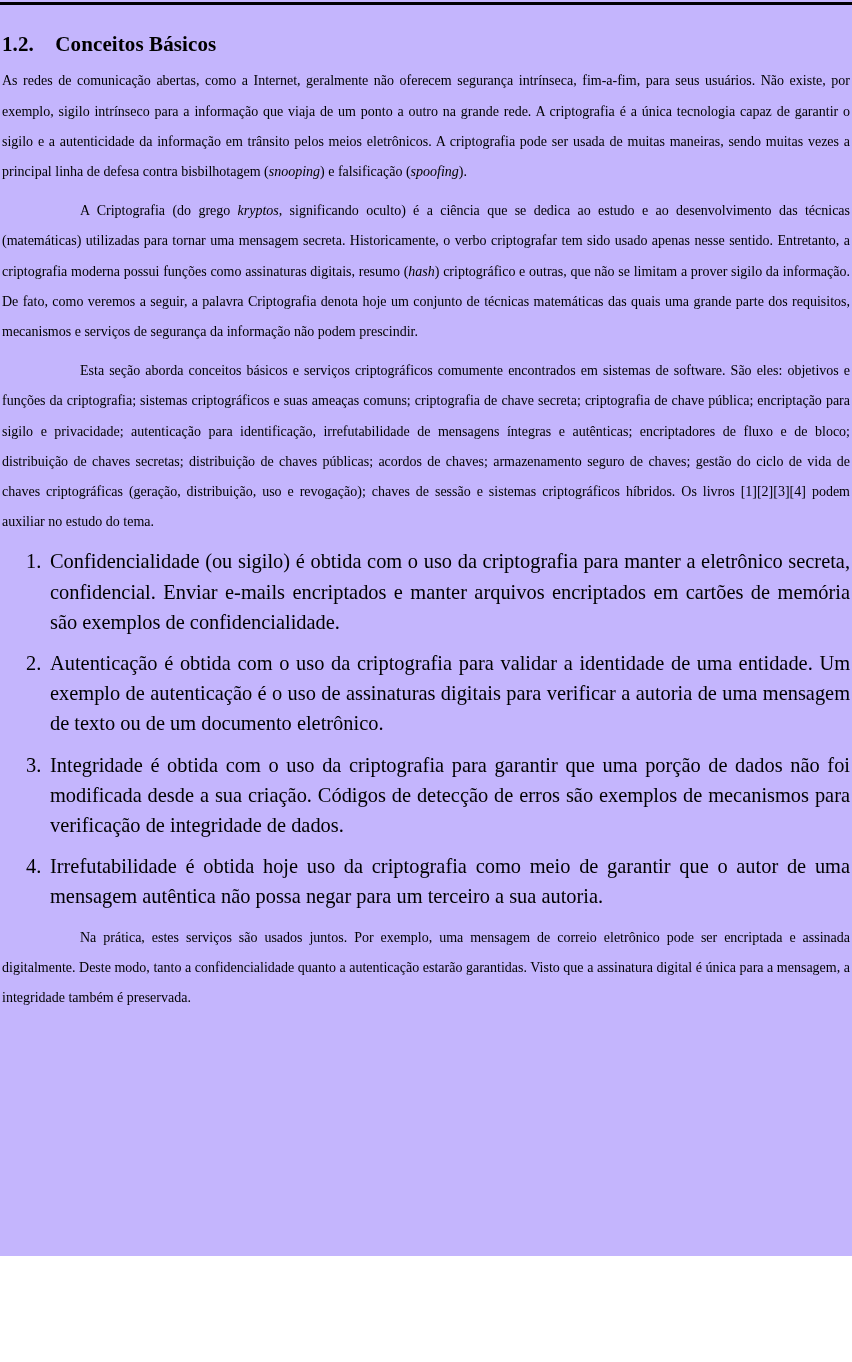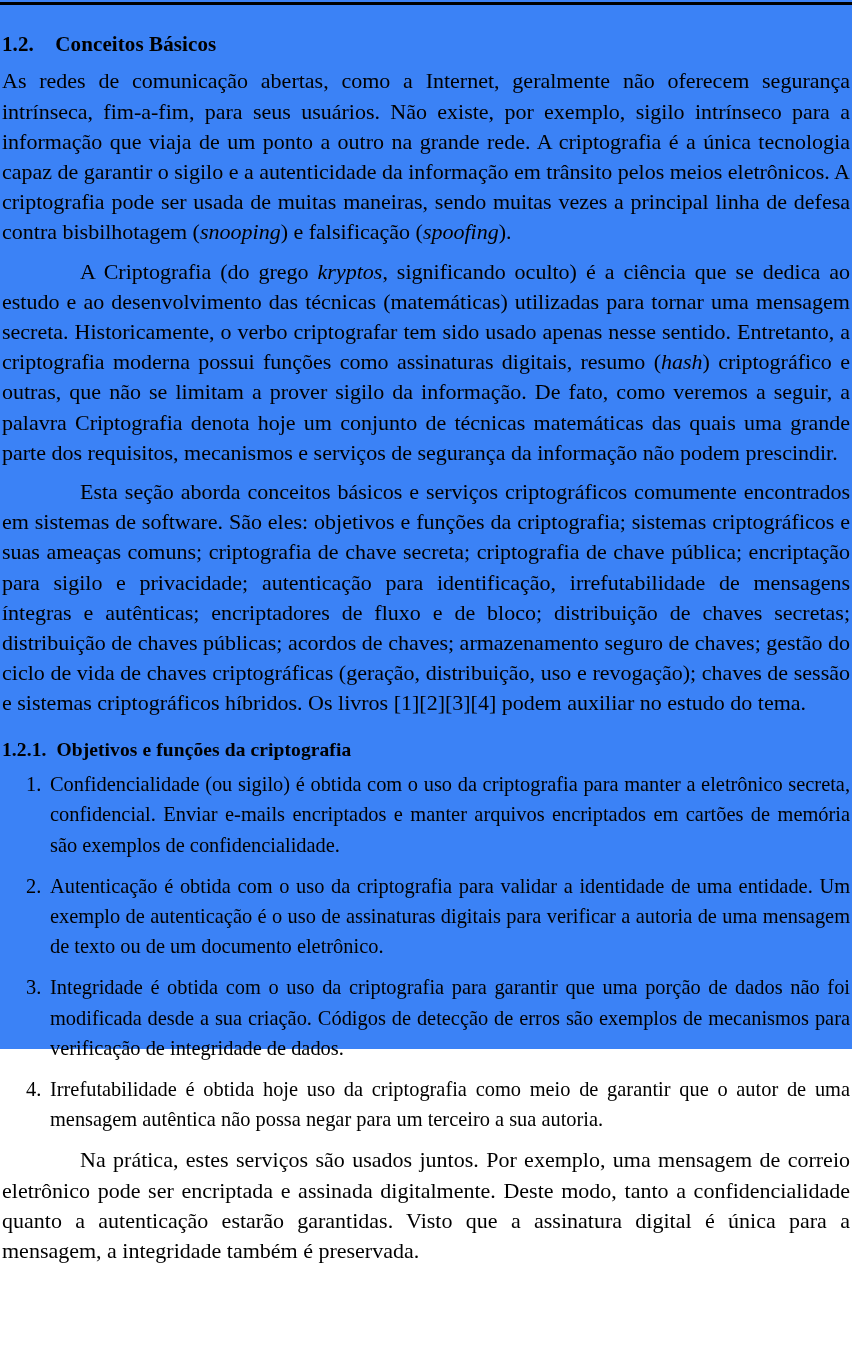--- a/index.html
+++ b/index.html
@@ -11,24 +11,24 @@
   body {
     width: 852px;
     height: 1362px;
     font-family: "Liberation Serif", "DejaVu Serif", serif;
     color: #000000;
     overflow: hidden;
   }
   .page {
     position: relative;
     width: 852px;
-    height: 1049px;
+    height: 1256px;
     box-sizing: border-box;
     padding: 0 2px;
-    background: #3b82f6;
+    background: #c4b5fd;
   }
   .top-rule {
     position: absolute;
     top: 2px;
     left: 0;
     width: 852px;
     height: 3px;
     background: #000000;
   }
   .content {
@@ -48,21 +48,21 @@
     font-size: 19.5px;
     font-weight: bold;
     line-height: 1.16;
     margin: 20px 0 8px 0;
     padding: 0;
     letter-spacing: 0.1px;
     white-space: pre;
   }
 
   p.body-text {
-    font-size: 22px;
+    font-size: 14px;
     line-height: 30.2px;
     text-align: justify;
     text-justify: inter-word;
     margin: 0 0 9px 0;
     padding: 0;
     hyphens: none;
   }
   p.body-text.indented {
     text-indent: 78px;
   }
@@ -109,21 +109,20 @@
   <div class="content">
 
     <h2 class="section-heading"><span>1.2.</span><span>    </span><span>Conceitos Básicos</span></h2>
 
     <p class="body-text"><span>As redes de comunicação abertas, como a Internet, geralmente não oferecem segurança intrínseca, fim-a-fim, para seus usuários. Não existe, por exemplo, sigilo intrínseco para a informação que viaja de um ponto a outro na grande rede. A criptografia é a única tecnologia capaz de garantir o sigilo e a autenticidade da informação em trânsito pelos meios eletrônicos. A criptografia pode ser usada de muitas maneiras, sendo muitas vezes a principal linha de defesa contra bisbilhotagem (</span><i>snooping</i><span>) e falsificação (</span><i>spoofing</i><span>).</span></p>
 
     <p class="body-text indented"><span>A Criptografia (do grego </span><i>kryptos</i><span>, significando oculto) é a ciência que se dedica ao estudo e ao desenvolvimento das técnicas (matemáticas) utilizadas para tornar uma mensagem secreta. Historicamente, o verbo criptografar tem sido usado apenas nesse sentido. Entretanto, a criptografia moderna possui funções como assinaturas digitais, resumo (</span><i>hash</i><span>) criptográfico e outras, que não se limitam a prover sigilo da informação. De fato, como veremos a seguir, a palavra Criptografia denota hoje um conjunto de técnicas matemáticas das quais uma grande parte dos requisitos, mecanismos e serviços de segurança da informação não podem prescindir.</span></p>
 
     <p class="body-text indented">Esta seção aborda conceitos básicos e serviços criptográficos comumente encontrados em sistemas de software. São eles: objetivos e funções da criptografia; sistemas criptográficos e suas ameaças comuns; criptografia de chave secreta; criptografia de chave pública; encriptação para sigilo e privacidade; autenticação para identificação, irrefutabilidade de mensagens íntegras e autênticas; encriptadores de fluxo e de bloco; distribuição de chaves secretas; distribuição de chaves públicas; acordos de chaves; armazenamento seguro de chaves; gestão do ciclo de vida de chaves criptográficas (geração, distribuição, uso e revogação); chaves de sessão e sistemas criptográficos híbridos. Os livros [1][2][3][4] podem auxiliar no estudo do tema.</p>
 
-    <h3 class="subsection-heading"><span>1.2.1.</span><span>  </span><span>Objetivos e funções da criptografia</span></h3>
 
 
     <ol class="services-list">
       <li>
         <span class="num">1.</span>
         <span class="item-text">Confidencialidade (ou sigilo) é obtida com o uso da criptografia para manter a eletrônico secreta, confidencial. Enviar e-mails encriptados e manter arquivos encriptados em cartões de memória são exemplos de confidencialidade.</span>
       </li>
       <li>
         <span class="num">2.</span>
         <span class="item-text">Autenticação é obtida com o uso da criptografia para validar a identidade de uma entidade. Um exemplo de autenticação é o uso de assinaturas digitais para verificar a autoria de uma mensagem de texto ou de um documento eletrônico.</span>

